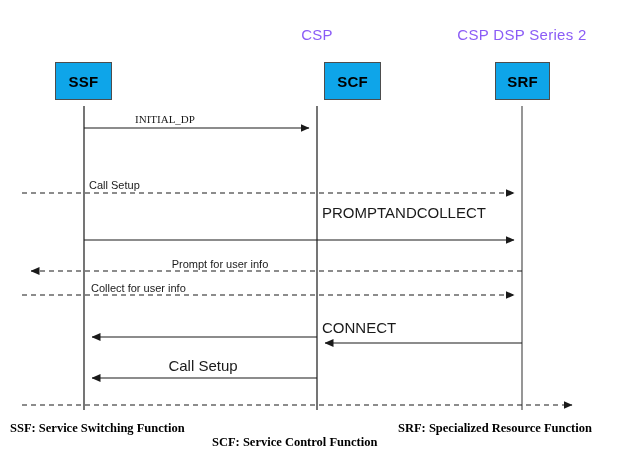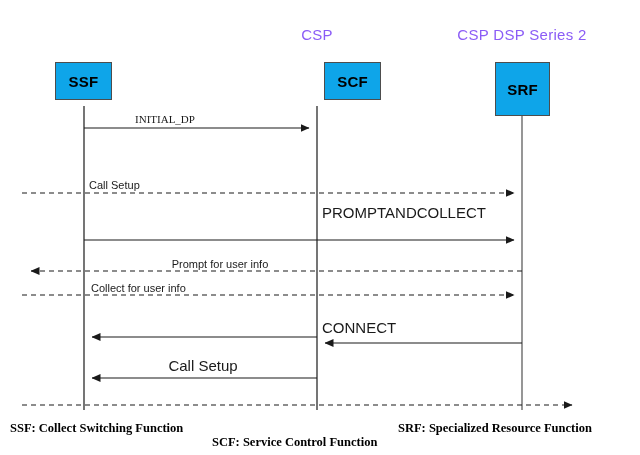--- a/index.html
+++ b/index.html
@@ -117,21 +117,21 @@
 
 <div class="node-caption" style="left:317px; top:26px; transform:translateX(-50%);">CSP</div>
 <div class="node-caption" style="left:522px; top:26px; transform:translateX(-50%);">CSP DSP Series 2</div>
 
 <div class="node-box" style="left:55px; top:62px; width:57px; height:38px;">
   <span class="node-box-label">SSF</span>
 </div>
 <div class="node-box" style="left:289px; top:62px; width:57px; height:38px;margin-left:35px;">
   <span class="node-box-label">SCF</span>
 </div>
-<div class="node-box" style="left:495px; top:62px; width:55px; height:54px;">
+<div class="node-box" style="left:495px; top:62px; width:55px; height:38px;">
   <span class="node-box-label">SRF</span>
 </div>
 
 <div class="msg-label center" style="left:165px; top:113px;font-family:Liberation Serif, serif;">INITIAL_DP</div>
 
 <div class="msg-label" style="left:89px; top:179px;">Call Setup</div>
 
 <div class="msg-label big" style="left:322px; top:205px;">
   <div>PROMPTANDCOLLECT</div>
 </div>
@@ -141,15 +141,15 @@
 <div class="msg-label" style="left:91px; top:282px;">Collect for user info</div>
 
 <div class="msg-label big" style="left:322px; top:320px;">
   <span>CONNECT</span><span class="spellerr"></span><span></span>
 </div>
 
 <div class="msg-label big center" style="left:203px; top:358px;">Call Setup</div>
 
 <div class="msg-label center" style="left:200px; top:391px;"></div>
 
-<div class="footer" style="left:10px; top:421px;">SSF: Collect Switching Function</div>
+<div class="footer" style="left:10px; top:421px;">SSF: Service Switching Function</div>
 <div class="footer" style="left:212px; top:435px;font-family:Liberation Serif, serif;">SCF: Service Control Function</div>
 <div class="footer" style="left:398px; top:421px;">SRF: Specialized Resource Function</div>
 
 </body></html>

